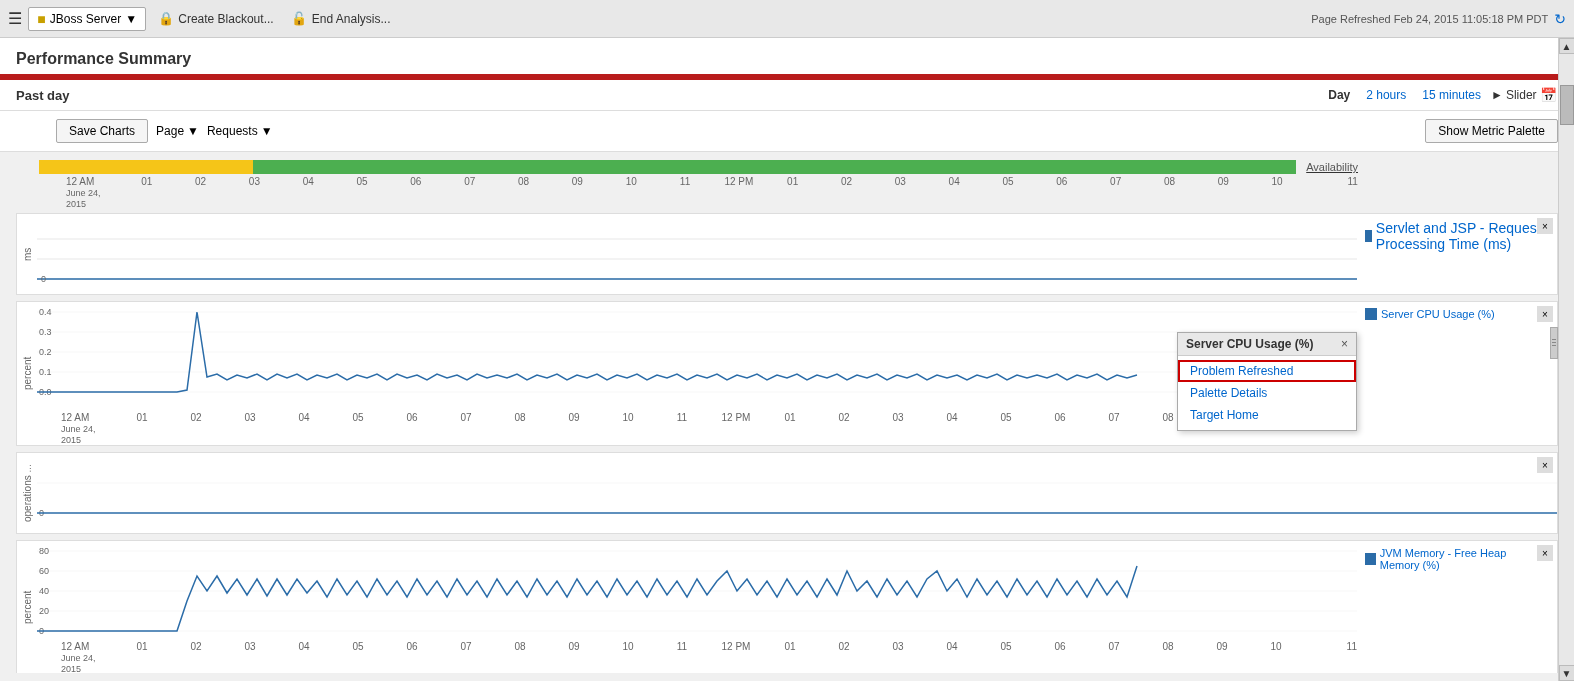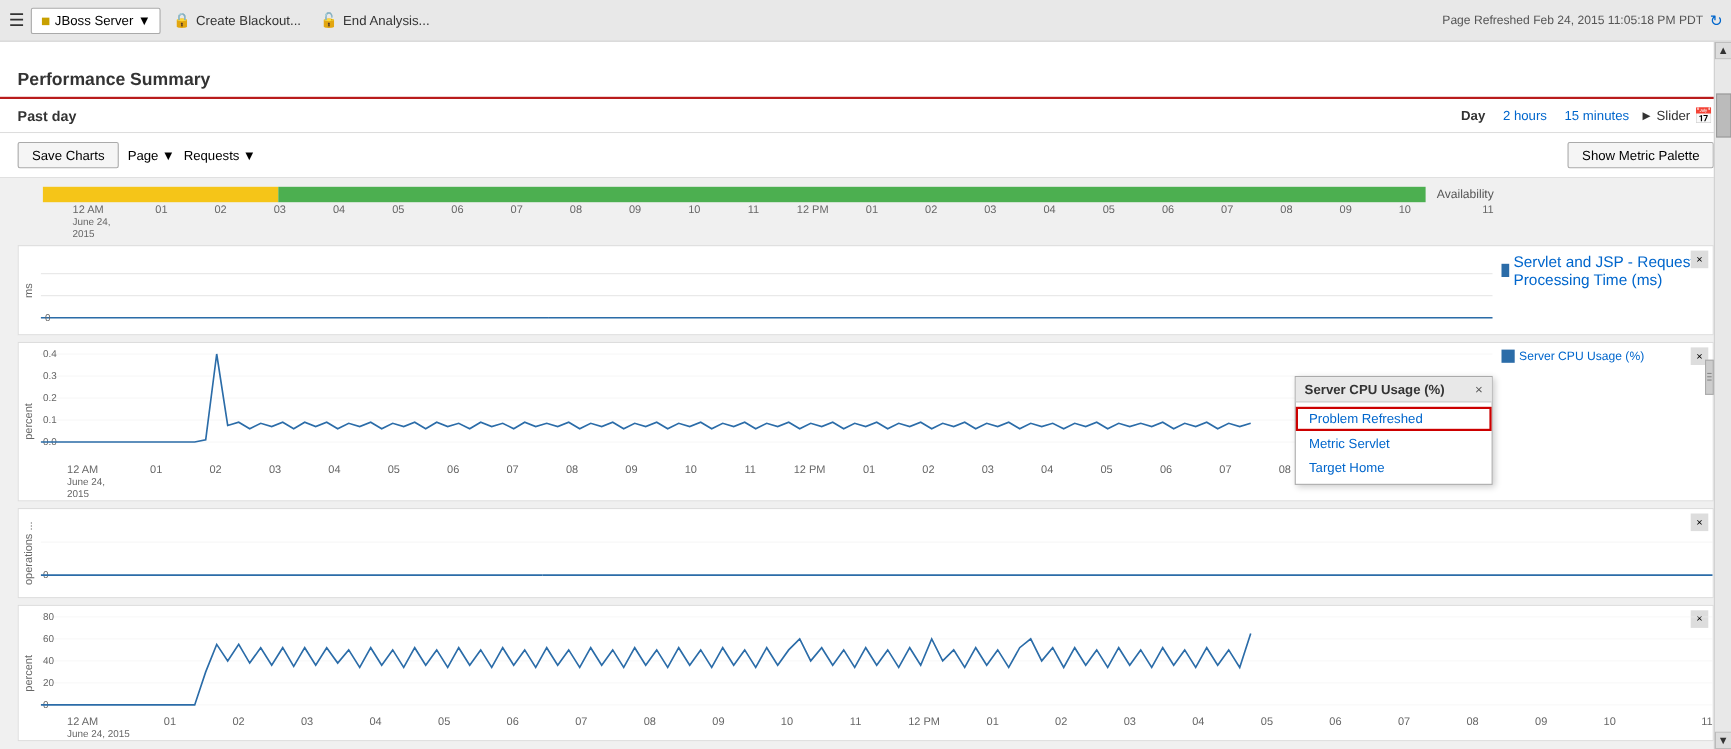--- a/index.html
+++ b/index.html
@@ -22,22 +22,22 @@
       display: flex; align-items: center; gap: 4px;
       background: transparent; border: none; padding: 3px 6px;
       cursor: pointer; font-size: 12px; color: #333;
     }
     .action-btn .icon { font-size: 13px; }
     .top-bar-right { margin-left: auto; font-size: 11px; color: #555; display: flex; align-items: center; gap: 6px; }
     .refresh-icon { cursor: pointer; color: #0066cc; font-size: 14px; }
 
     
     .page-title-bar {
-      background: #fff; padding: 26px 16px 6px;
-      border-bottom: 2px solid #b91c1c;
+      background: #fff; padding: 12px 16px 6px;
+      border-bottom: 6px solid #b91c1c;
     }
     .page-title { font-size: 16px; font-weight: bold; color: #333; }
 
     
     .time-controls-bar {
       background: #fff; padding: 6px 16px;
       border-bottom: 1px solid #ddd;
       display: flex; align-items: center; justify-content: space-between;
     }
     .past-day-label { font-size: 13px; font-weight: bold; }
@@ -53,21 +53,21 @@
       font-size: 12px; color: #333;
     }
     .calendar-icon { font-size: 14px; color: #666; }
 
     
     .charts-toolbar {
       background: #fff; padding: 8px 16px;
       border-bottom: 1px solid #ddd;
       display: flex; align-items: center; justify-content: space-between;
     }
-    .charts-toolbar-left { display: flex; align-items: center; gap: 8px; }
+    .charts-toolbar-left { display: flex; align-items: center; gap: 8px; margin-left: 40px; }
     .save-charts-btn {
       border: 1px solid #aaa; background: #f5f5f5;
       padding: 4px 12px; cursor: pointer; font-size: 12px; border-radius: 2px;
     }
     .dropdown-btn {
       display: flex; align-items: center; gap: 3px;
       background: transparent; border: none; cursor: pointer; font-size: 12px;
     }
     .show-metric-btn {
       border: 1px solid #aaa; background: #f5f5f5;
@@ -215,21 +215,21 @@
     <button class="dropdown-btn">
       <span>Requests</span>
       <span>▼</span>
     </button>
   </div>
   <button class="show-metric-btn">Show Metric Palette</button>
 </div>
 
 <div class="main-content" style="position:relative;">
 
-  <div class="availability-row" style="margin-left:23px; margin-right:200px; margin-bottom:2px;">
+  <div class="availability-row" style="margin-left:23px; margin-right:200px; margin-bottom:2px;text-decoration:underline;">
     <div class="avail-bar-container" style="flex:1; height:14px; display:flex;">
       <div style="background:#f5c518; width:17%; height:100%;"></div>
       <div style="background:#4caf50; width:83%; height:100%;"></div>
     </div>
     <span style="font-size:11px; color:#555; margin-left:6px;">Availability</span>
   </div>
 
   <div style="display:flex; margin-left:50px; margin-right:200px; font-size:10px; color:#666; margin-bottom:0px;">
     <div style="flex:1; text-align:left;">12 AM<br><span style="font-size:9px;">June 24, 2015</span></div>
     <div style="flex:1; text-align:center;">01</div>
@@ -338,21 +338,21 @@
       </div>
     </div>
 
     <div class="cpu-popup">
       <div class="cpu-popup-header">
         <span>Server CPU Usage (%)</span>
         <button class="cpu-popup-close">×</button>
       </div>
       <div class="cpu-popup-body">
         <div class="cpu-popup-item highlighted">Problem Refreshed</div>
-        <div class="cpu-popup-item">Metric Servlet</div>
+        <div class="cpu-popup-item">Palette Details</div>
         <div class="cpu-popup-item">Target Home</div>
       </div>
     </div>
   </div>
 
   <div class="chart-wrapper" style="margin-top:4px;">
     <button class="close-btn">×</button>
     <div class="chart-inner">
       <div class="chart-y-label">operations ...</div>
       <div class="chart-area" style="min-height:80px;">
@@ -407,20 +407,26 @@
           <div style="flex:1; text-align:center;">04</div>
           <div style="flex:1; text-align:center;">05</div>
           <div style="flex:1; text-align:center;">06</div>
           <div style="flex:1; text-align:center;">07</div>
           <div style="flex:1; text-align:center;">08</div>
           <div style="flex:1; text-align:center;">09</div>
           <div style="flex:1; text-align:center;">10</div>
           <div style="flex:1; text-align:right;">11</div>
         </div>
       </div>
+      <div class="chart-legend">
+        <div class="legend-item">
+          <span class="legend-color" style="background:#2b6ca8;"></span>
+          <span style="color:#0066cc; cursor:pointer; font-size:11px;">JVM Memory - Free Heap Memory (%)</span>
+        </div>
+      </div>
     </div>
   </div>
 
 </div>
 
 <div class="right-scrollbar" style="position:fixed; right:0; top:38px; width:16px; height:643px; background:#f0f0f0; border-left:1px solid #ccc; display:flex; flex-direction:column; align-items:center;">
   <div class="scroll-arrow" style="width:16px; height:16px; background:#ddd; display:flex; align-items:center; justify-content:center; cursor:pointer; font-size:10px; border:1px solid #bbb;">▲</div>
   <div class="scroll-track" style="flex:1; width:16px; background:#e8e8e8; position:relative;">
     <div class="scroll-thumb" style="position:absolute; top:5%; width:14px; height:40px; background:#bbb; border:1px solid #999; left:1px; cursor:pointer;"></div>
   </div>

